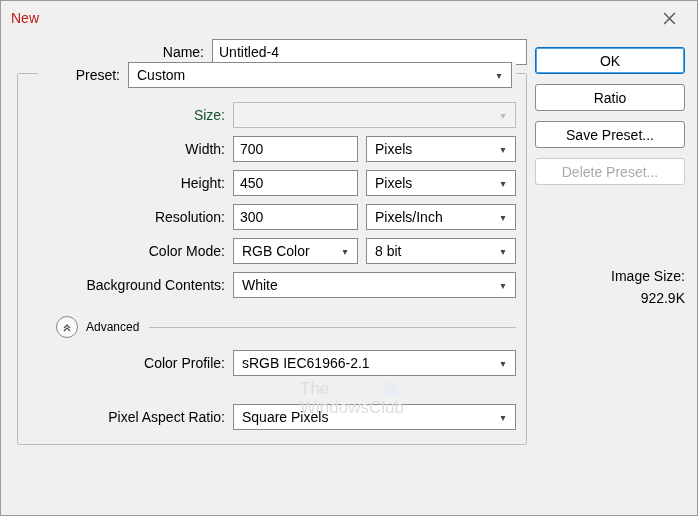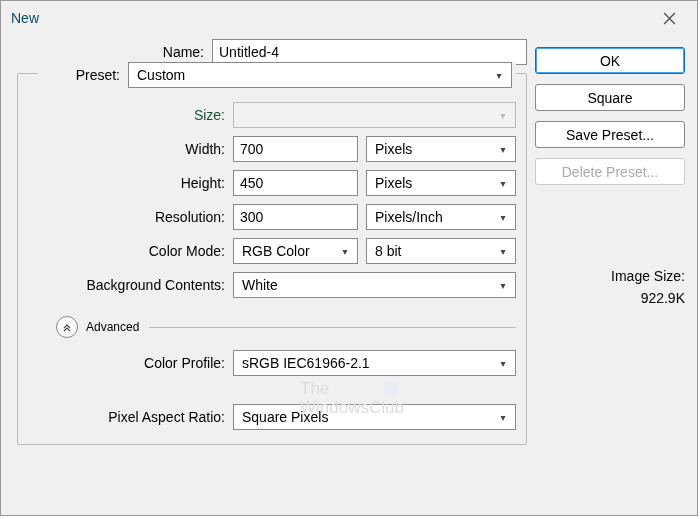--- a/index.html
+++ b/index.html
@@ -19,21 +19,21 @@
     height: 516px;
     background: #f0f0f0;
     display: flex;
     flex-direction: column;
   }
   .titlebar {
     height: 34px;
     display: flex;
     align-items: center;
     padding: 0 8px 0 10px;
-    color: #0c4a6e;
+    color: #b91c1c;
     font-size: 14px;
     text-align: center;
   }
   .titlebar .spacer { flex: 1; }
   .close-btn {
     width: 40px;
     height: 28px;
     display: flex;
     align-items: center;
     justify-content: center;
@@ -294,21 +294,21 @@
             <span class="val">Square Pixels</span>
             <span class="chev">▾</span>
           </div>
         </div>
 
       </div>
     </div>
 
     <div class="right-col">
       <div class="btn primary">OK</div>
-      <div class="btn">Square</div>
+      <div class="btn">Ratio</div>
       <div class="btn">Save Preset...</div>
       <div class="btn disabled">Delete Preset...</div>
 
       <div class="image-size">
         <div>Image Size:</div>
         <div>922.9K</div>
       </div>
     </div>
   </div>
 </div>

